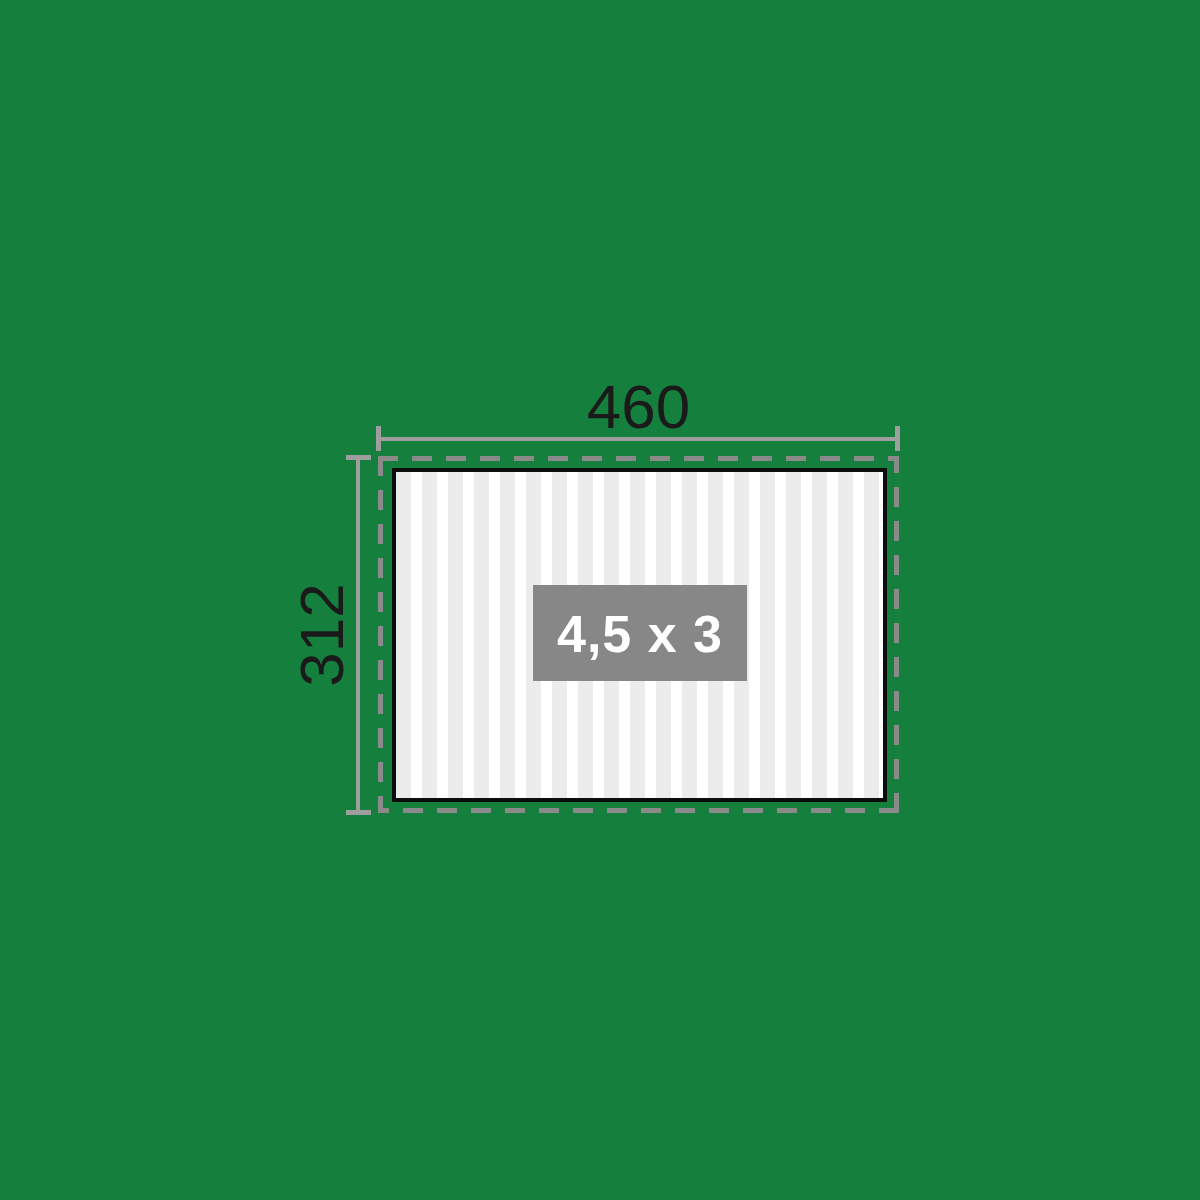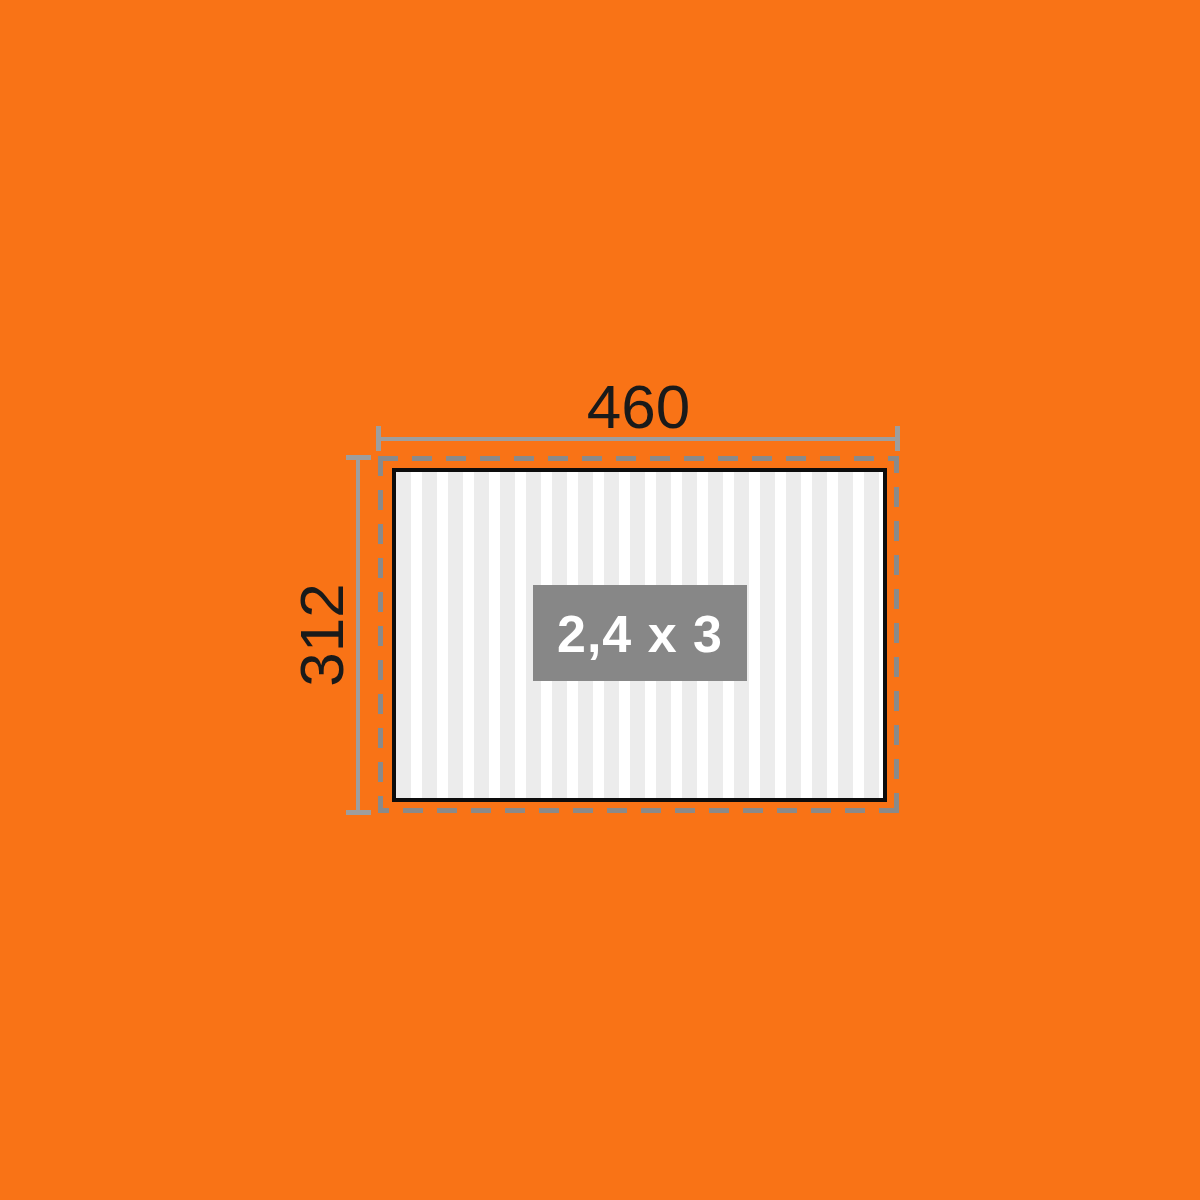--- a/index.html
+++ b/index.html
@@ -4,21 +4,21 @@
 <style>
   html, body {
     margin: 0;
     padding: 0;
     background: #ffffff;
   }
   .canvas {
     position: relative;
     width: 1200px;
     height: 1200px;
-    background: #f97316;
+    background: #15803d;
     overflow: hidden;
     font-family: "Liberation Sans", sans-serif;
   }
 
   
   .roof-outline {
     position: absolute;
     left: 378px;
     top: 456px;
     width: 521px;
@@ -139,16 +139,16 @@
   <div class="roof-outline">
     <div class="dash-edge-h top"></div>
     <div class="dash-edge-h bottom"></div>
     <div class="dash-edge-v left"></div>
     <div class="dash-edge-v right"></div>
   </div>
 
   <div class="floor-area"></div>
 
   <div class="size-box">
-    <span class="size-text">2,4 x 3</span>
+    <span class="size-text">4,5 x 3</span>
   </div>
 
 </div>
 
 </body></html>

